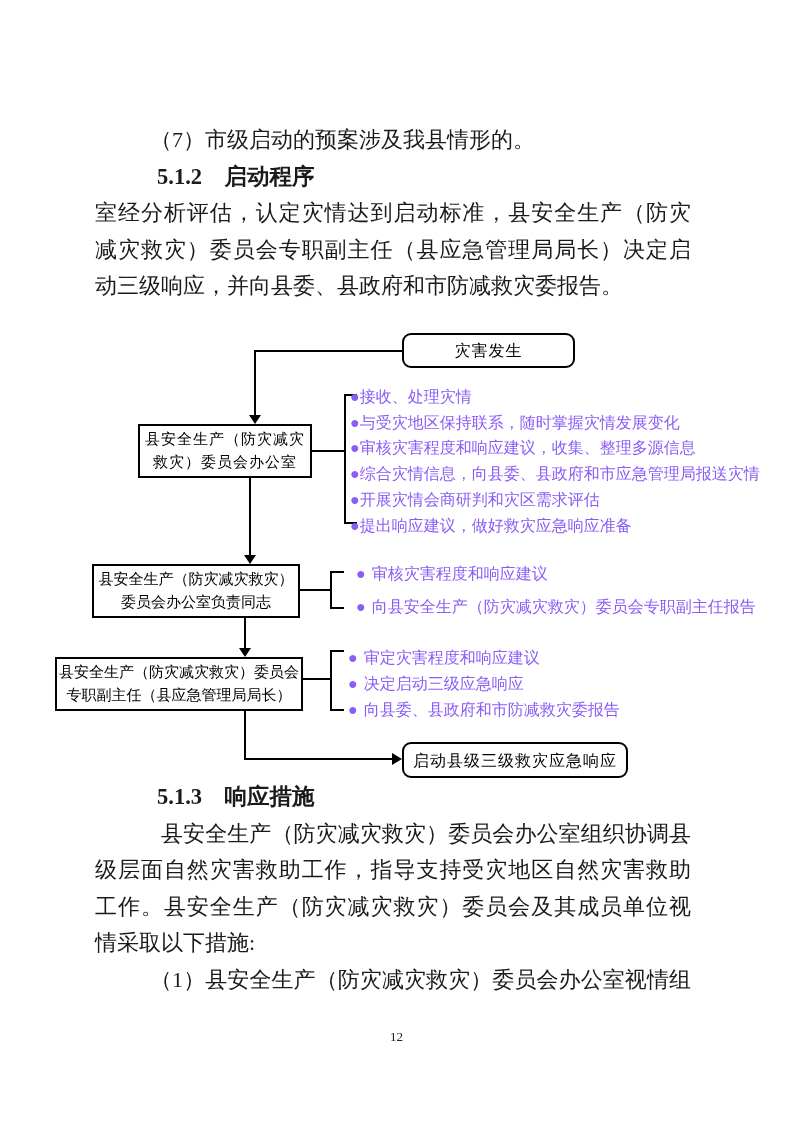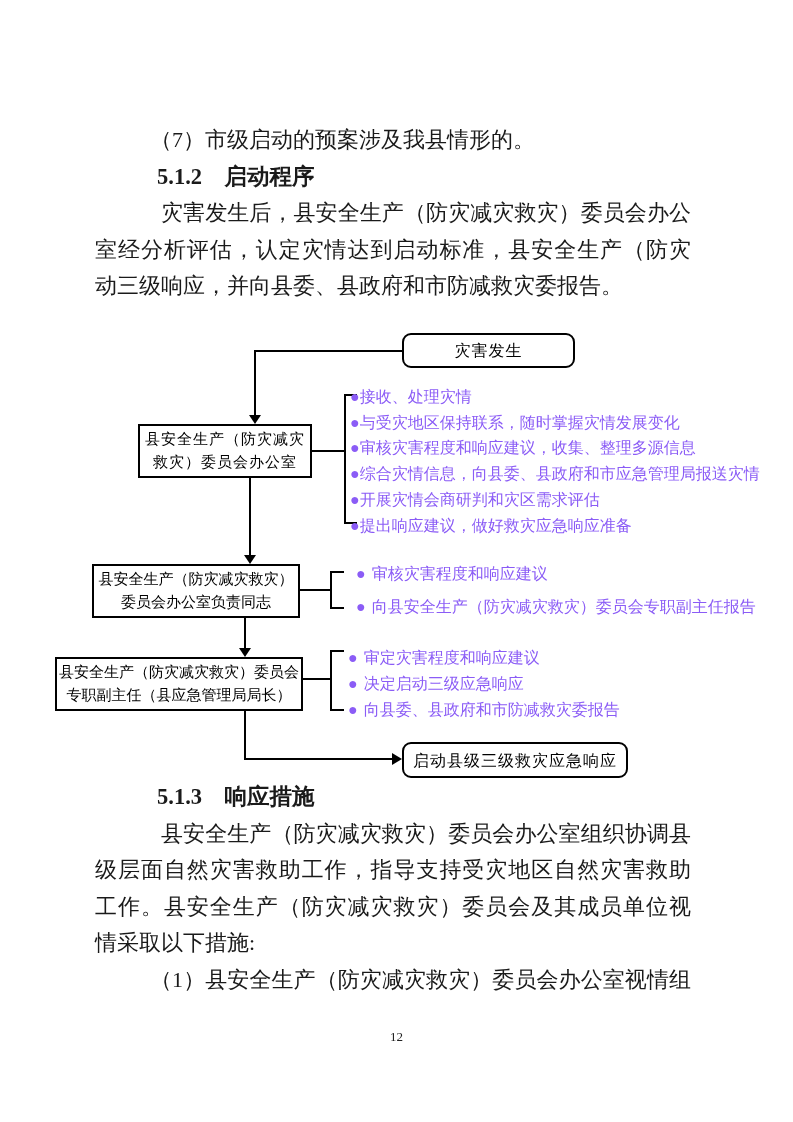--- a/index.html
+++ b/index.html
@@ -43,22 +43,22 @@
   .pagenum{position:absolute;left:0;top:1029px;width:100%;text-align:center;font-size:13px;color:#222;}
 </style>
 </head>
 <body>
 
 <div id="page">
 
   <div class="textblock" style="top:122px;">
     <div class="ln ind55">（7）市级启动的预案涉及我县情形的。</div>
     <div class="ln heading">5.1.2　启动程序</div>
-    <div class="ln jf ind66">灾害发生后，县安全生产（防灾减灾救灾）委员会办公</div>
     <div class="ln jf">室经分析评估，认定灾情达到启动标准，县安全生产（防灾</div>
+    <div class="ln jf">减灾救灾）委员会专职副主任（县应急管理局局长）决定启</div>
     <div class="ln">动三级响应，并向县委、县政府和市防减救灾委报告。</div>
   </div>
 
   <div class="fc">
 
     <div class="fbox rounded" style="left:402px;top:333px;width:173px;height:35px;">
       <span>灾害发生</span>
     </div>
 
     <div class="cline" style="left:255px;top:350px;width:147px;height:2px;"></div>

